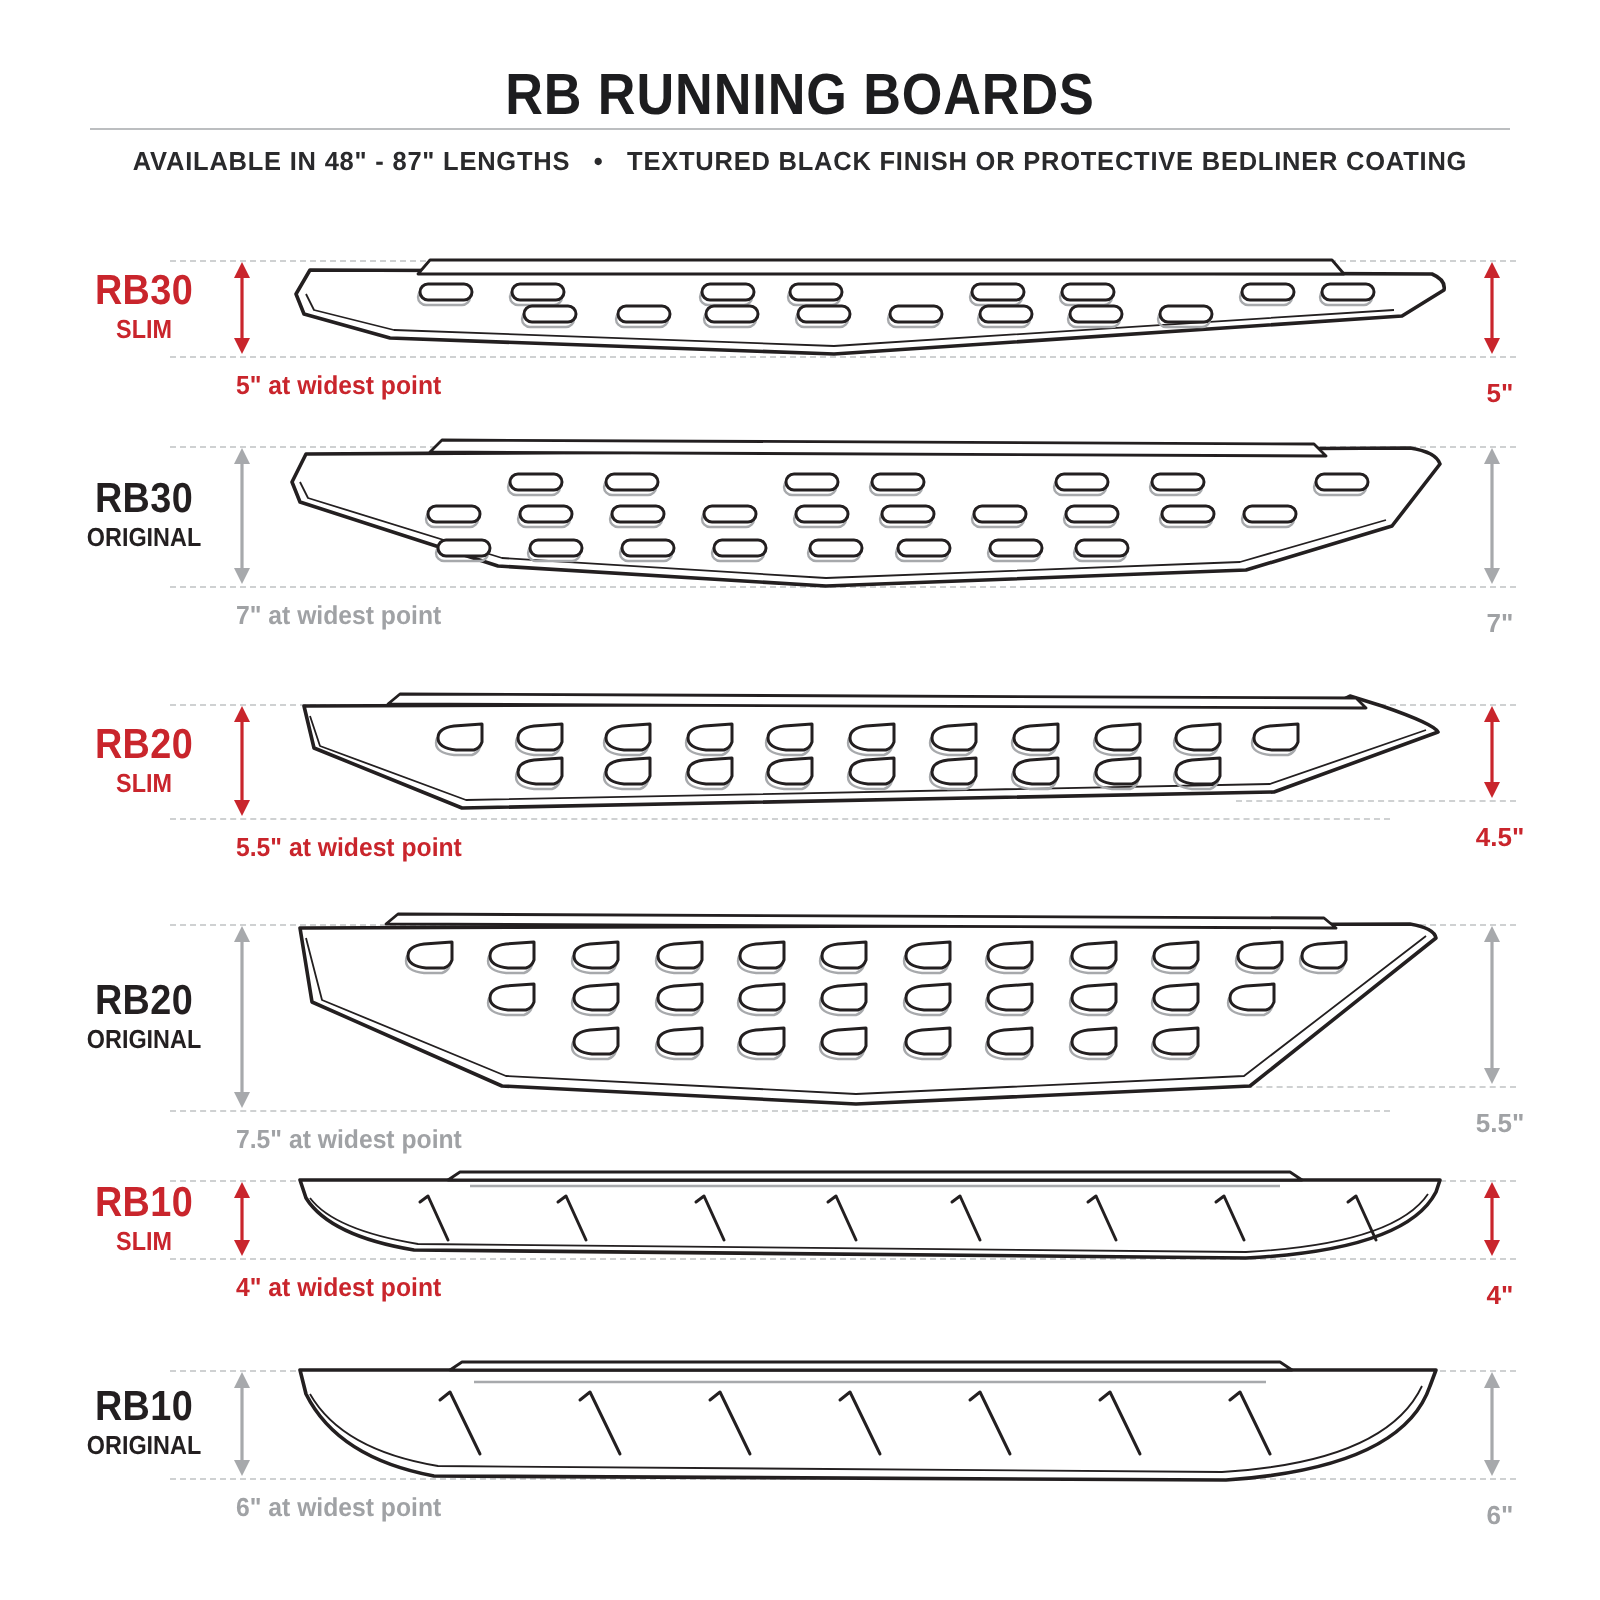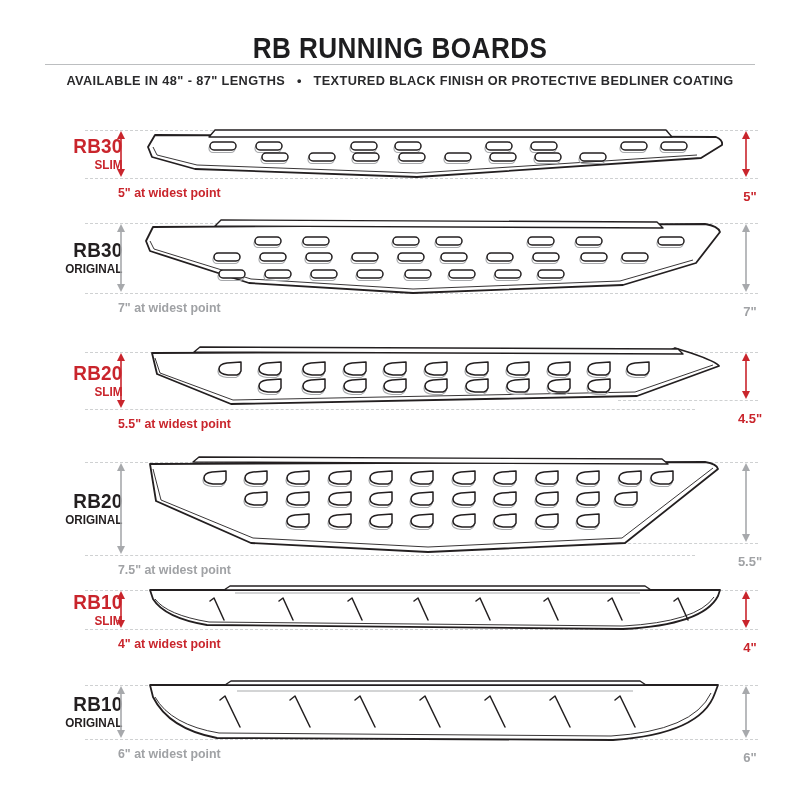--- a/index.html
+++ b/index.html
@@ -6,21 +6,21 @@
   #canvas{position:relative;width:800px;height:800px;background:#ffffff;overflow:hidden;
           font-family:"Liberation Sans", sans-serif;}
   .abs{position:absolute;}
   #page-title{width:800px;text-align:center;top:32px;left:0;font-size:29px;font-weight:800;
       color:#1d1d1f;letter-spacing:.5px;transform:scaleX(.9);transform-origin:center;white-space:nowrap;}
   #title-rule{top:64px;left:45px;width:710px;height:0;border-top:1px solid #bcbec0;}
   #page-subtitle{top:73px;left:0;width:800px;text-align:center;font-size:13px;font-weight:700;
       color:#2a2a2c;letter-spacing:.4px;white-space:nowrap;transform:scaleX(.98);transform-origin:center;}
   #page-subtitle .sep{display:inline-block;margin:0 12px;}
   .dash{height:0;border-top:1px dashed #cfd1d2;}
-  .model-block{width:112px;text-align:right;line-height:1;}
+  .model-block{width:112px;text-align:center;line-height:1;}
   .model-name{font-size:21px;font-weight:800;letter-spacing:.2px;transform:scaleX(.9);transform-origin:center;}
   .model-variant{font-size:13px;font-weight:700;margin-top:2px;transform:scaleX(.9);transform-origin:center;}
   .widest-note{font-size:13px;font-weight:700;white-space:nowrap;transform:scaleX(.95);transform-origin:left;}
   .height-label{width:56px;text-align:center;font-size:13px;font-weight:700;}
   .red{color:#c9252c;}
   .ink{color:#231f20;}
   .gray{color:#a0a2a5;}
   svg{display:block;}
 </style>
 </head>

